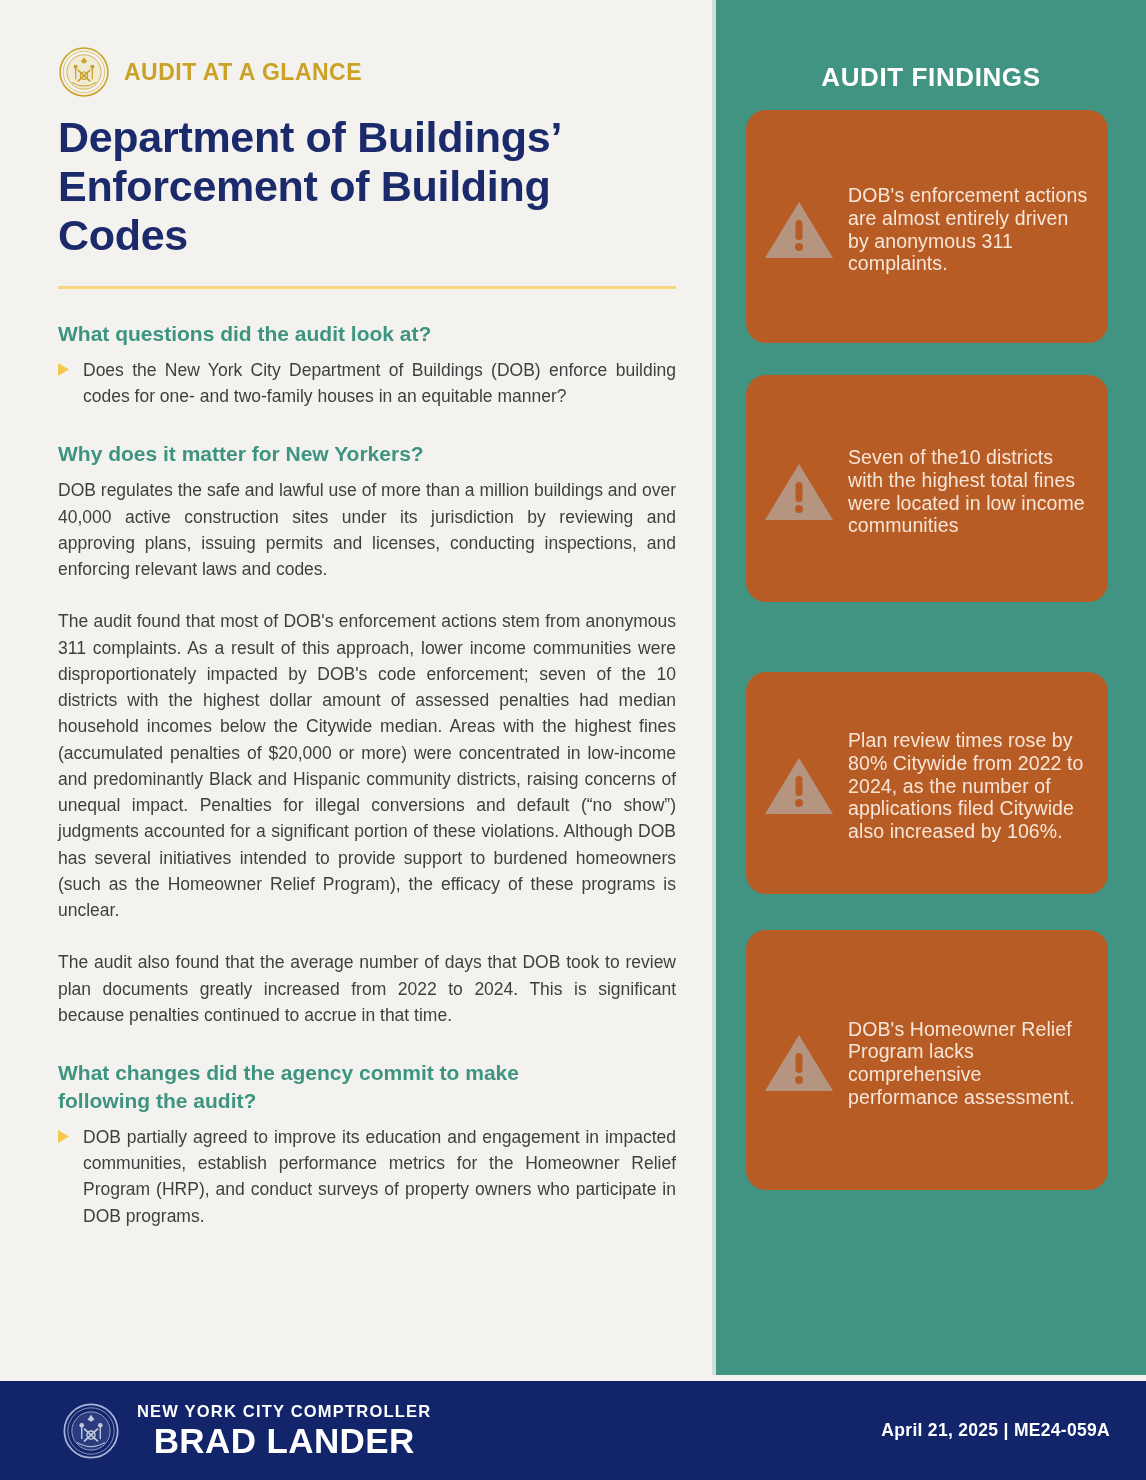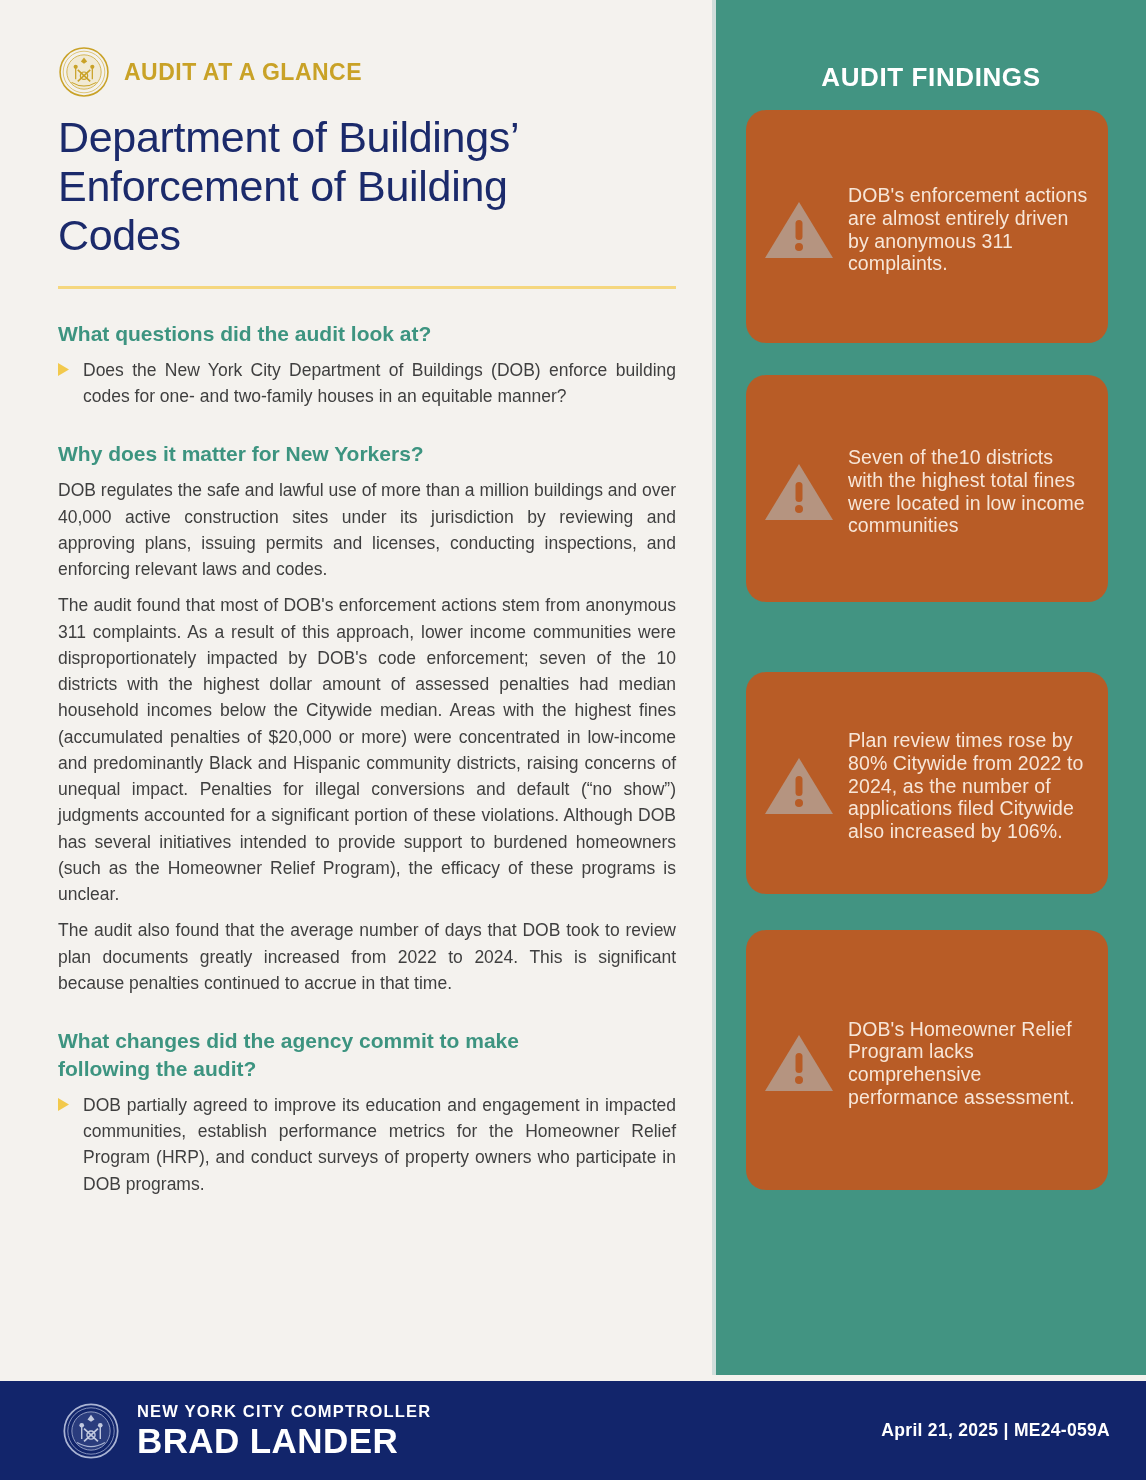--- a/index.html
+++ b/index.html
@@ -99,21 +99,21 @@
   #eyebrow-text {
     color: #c9a227;
     font-size: 23px;
     font-weight: bold;
     letter-spacing: 0.5px;
   }
 
   #doc-title {
     color: #1b2a6b;
     font-size: 43px;
-    font-weight: normal;
+    font-weight: bold;
     line-height: 1.14;
     letter-spacing: -0.3px;
     margin-top: 13px;
     white-space: pre-line;
   }
 
   #gold-divider {
     width: 618px;
     height: 3px;
     background: #f5d77e;
@@ -147,35 +147,36 @@
     line-height: 1.5;
     text-align: justify;
     flex: 1;
   }
 
   .body-par {
     color: #3f3f3f;
     font-size: 17.5px;
     line-height: 1.5;
     text-align: justify;
-    margin-top: 10px;
+    margin-top: 26px;
   }
   .body-par:first-of-type { margin-top: 2px; }
 
   
   #footer {
     position: absolute;
     left: 0;
     top: 1381px;
     width: 1146px;
     height: 99px;
     background: #12256b;
     display: flex;
     align-items: center;
     padding: 0 36px 0 62px;
+    text-align: center;
   }
 
   #footer-brand {
     display: flex;
     align-items: center;
     gap: 17px;
   }
 
   #seal-footer { width: 58px; height: 58px; flex: 0 0 58px; }
 

